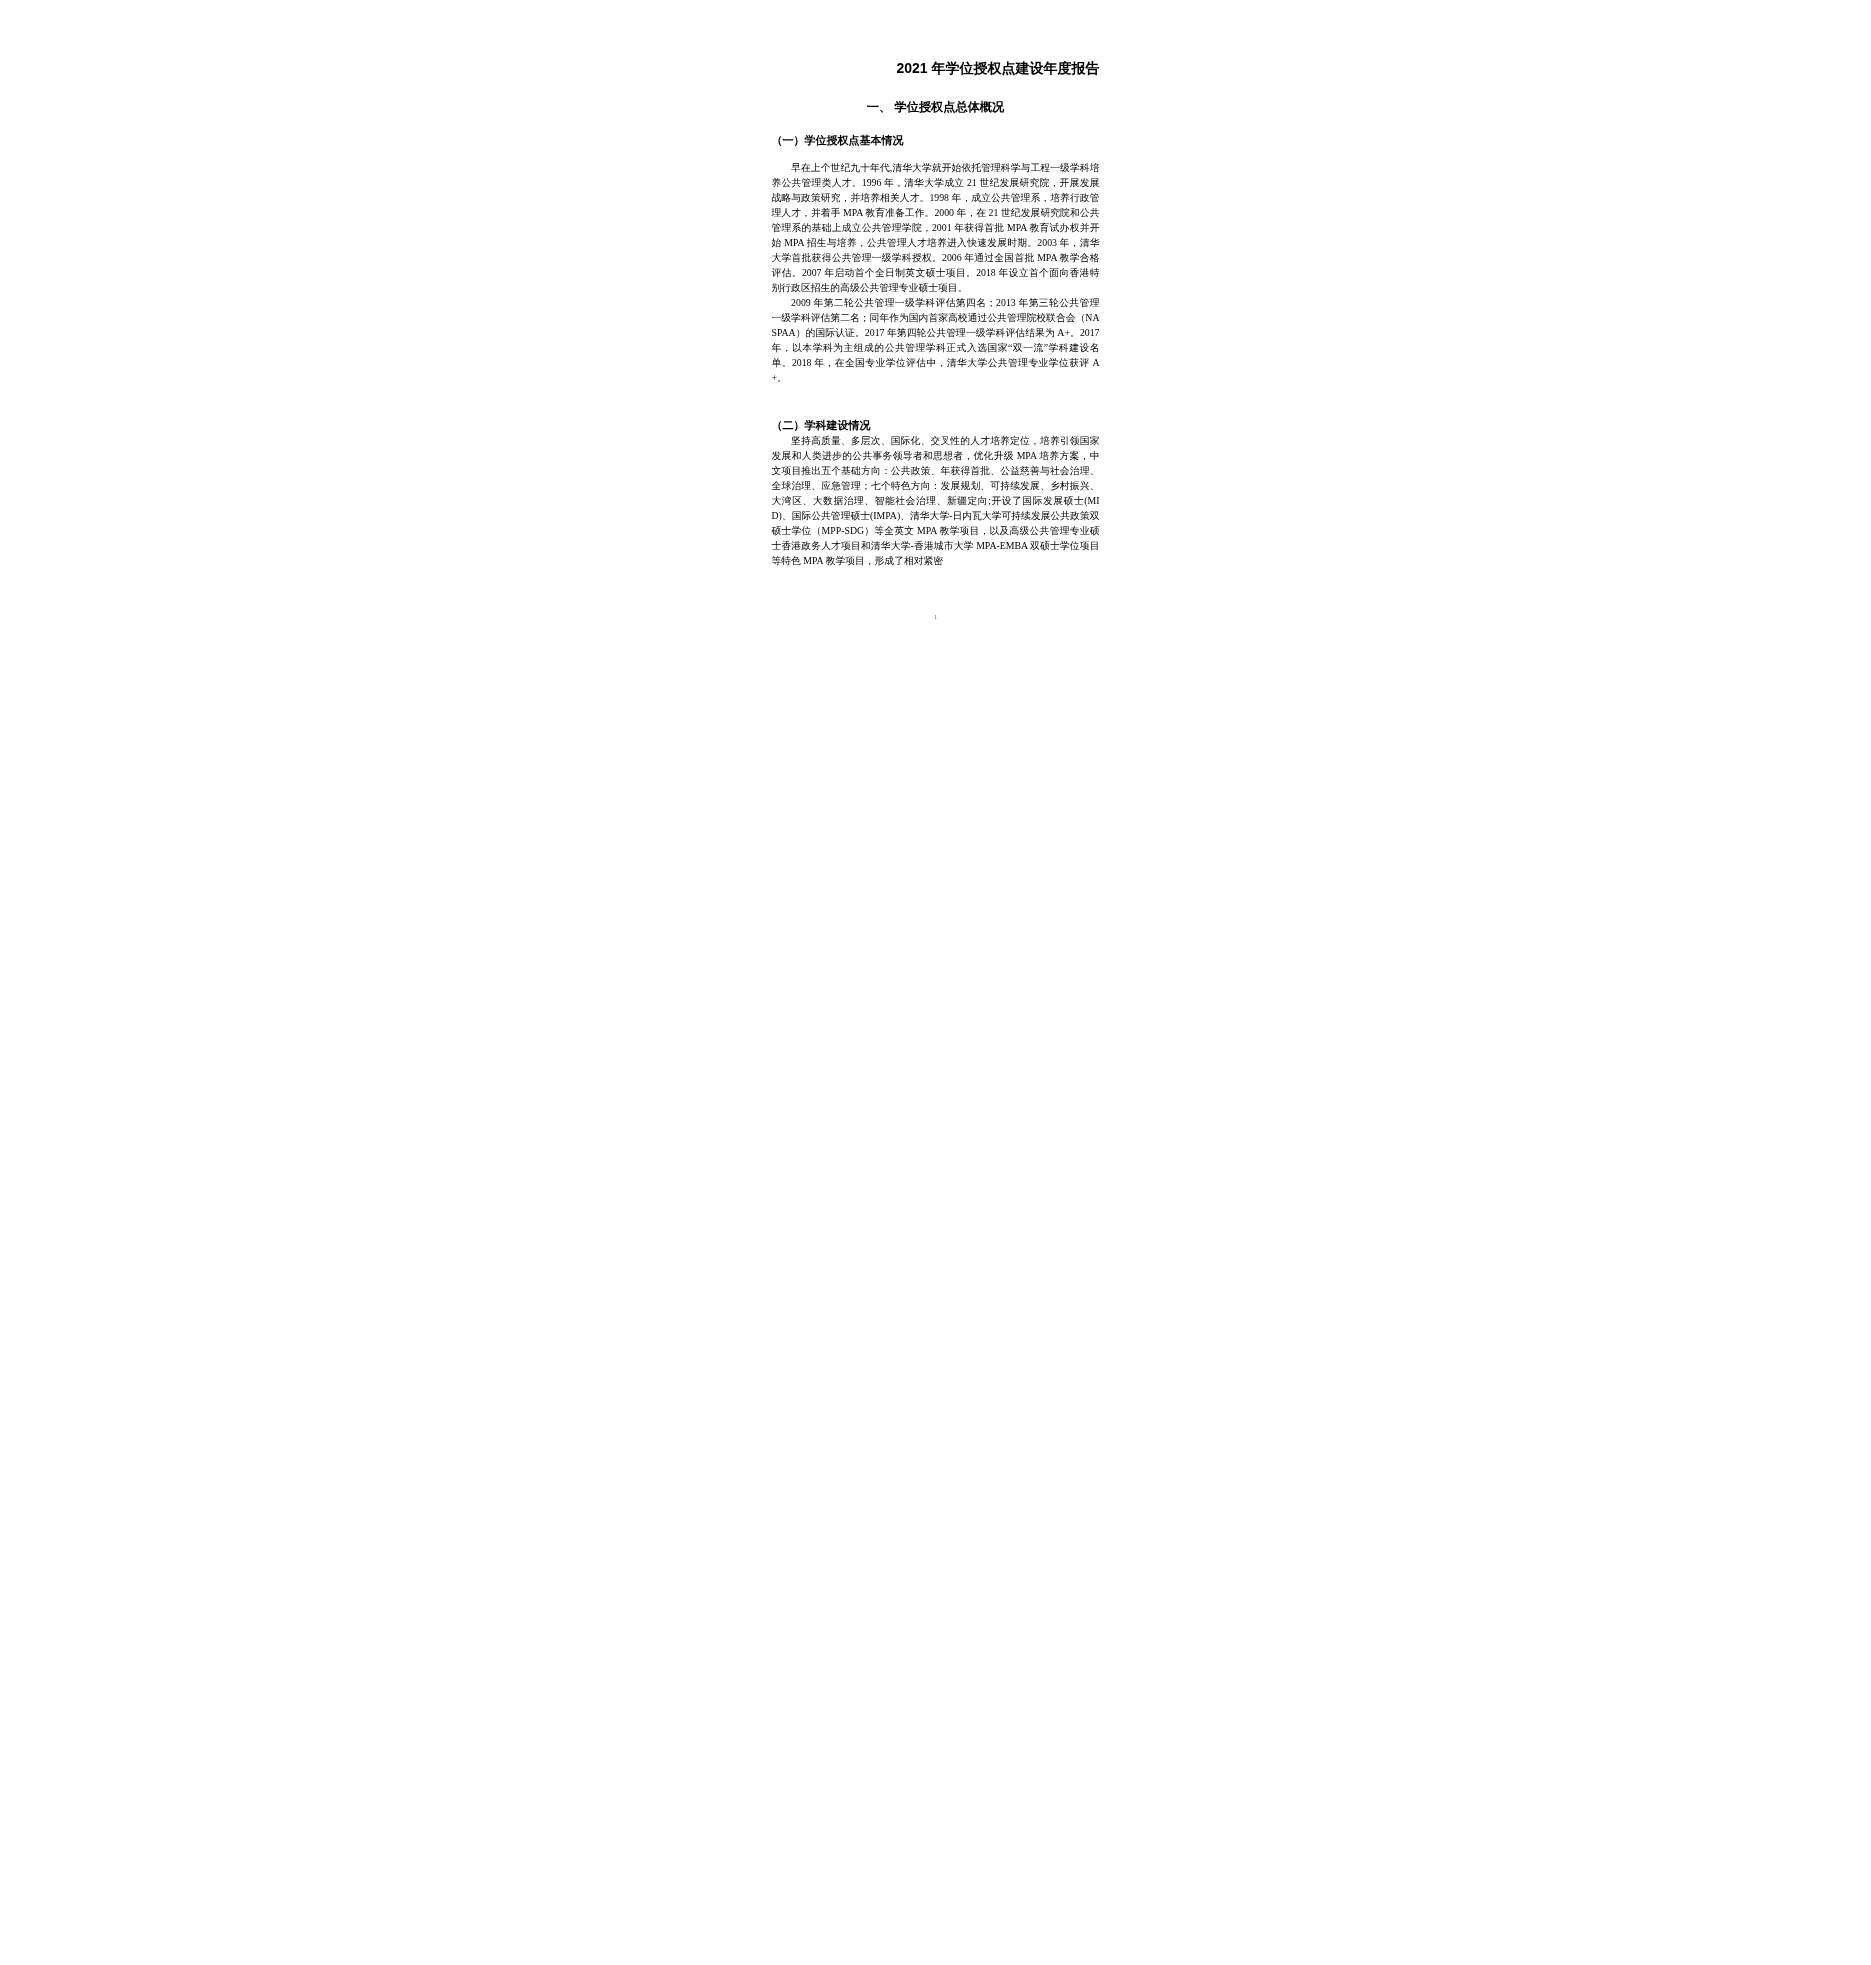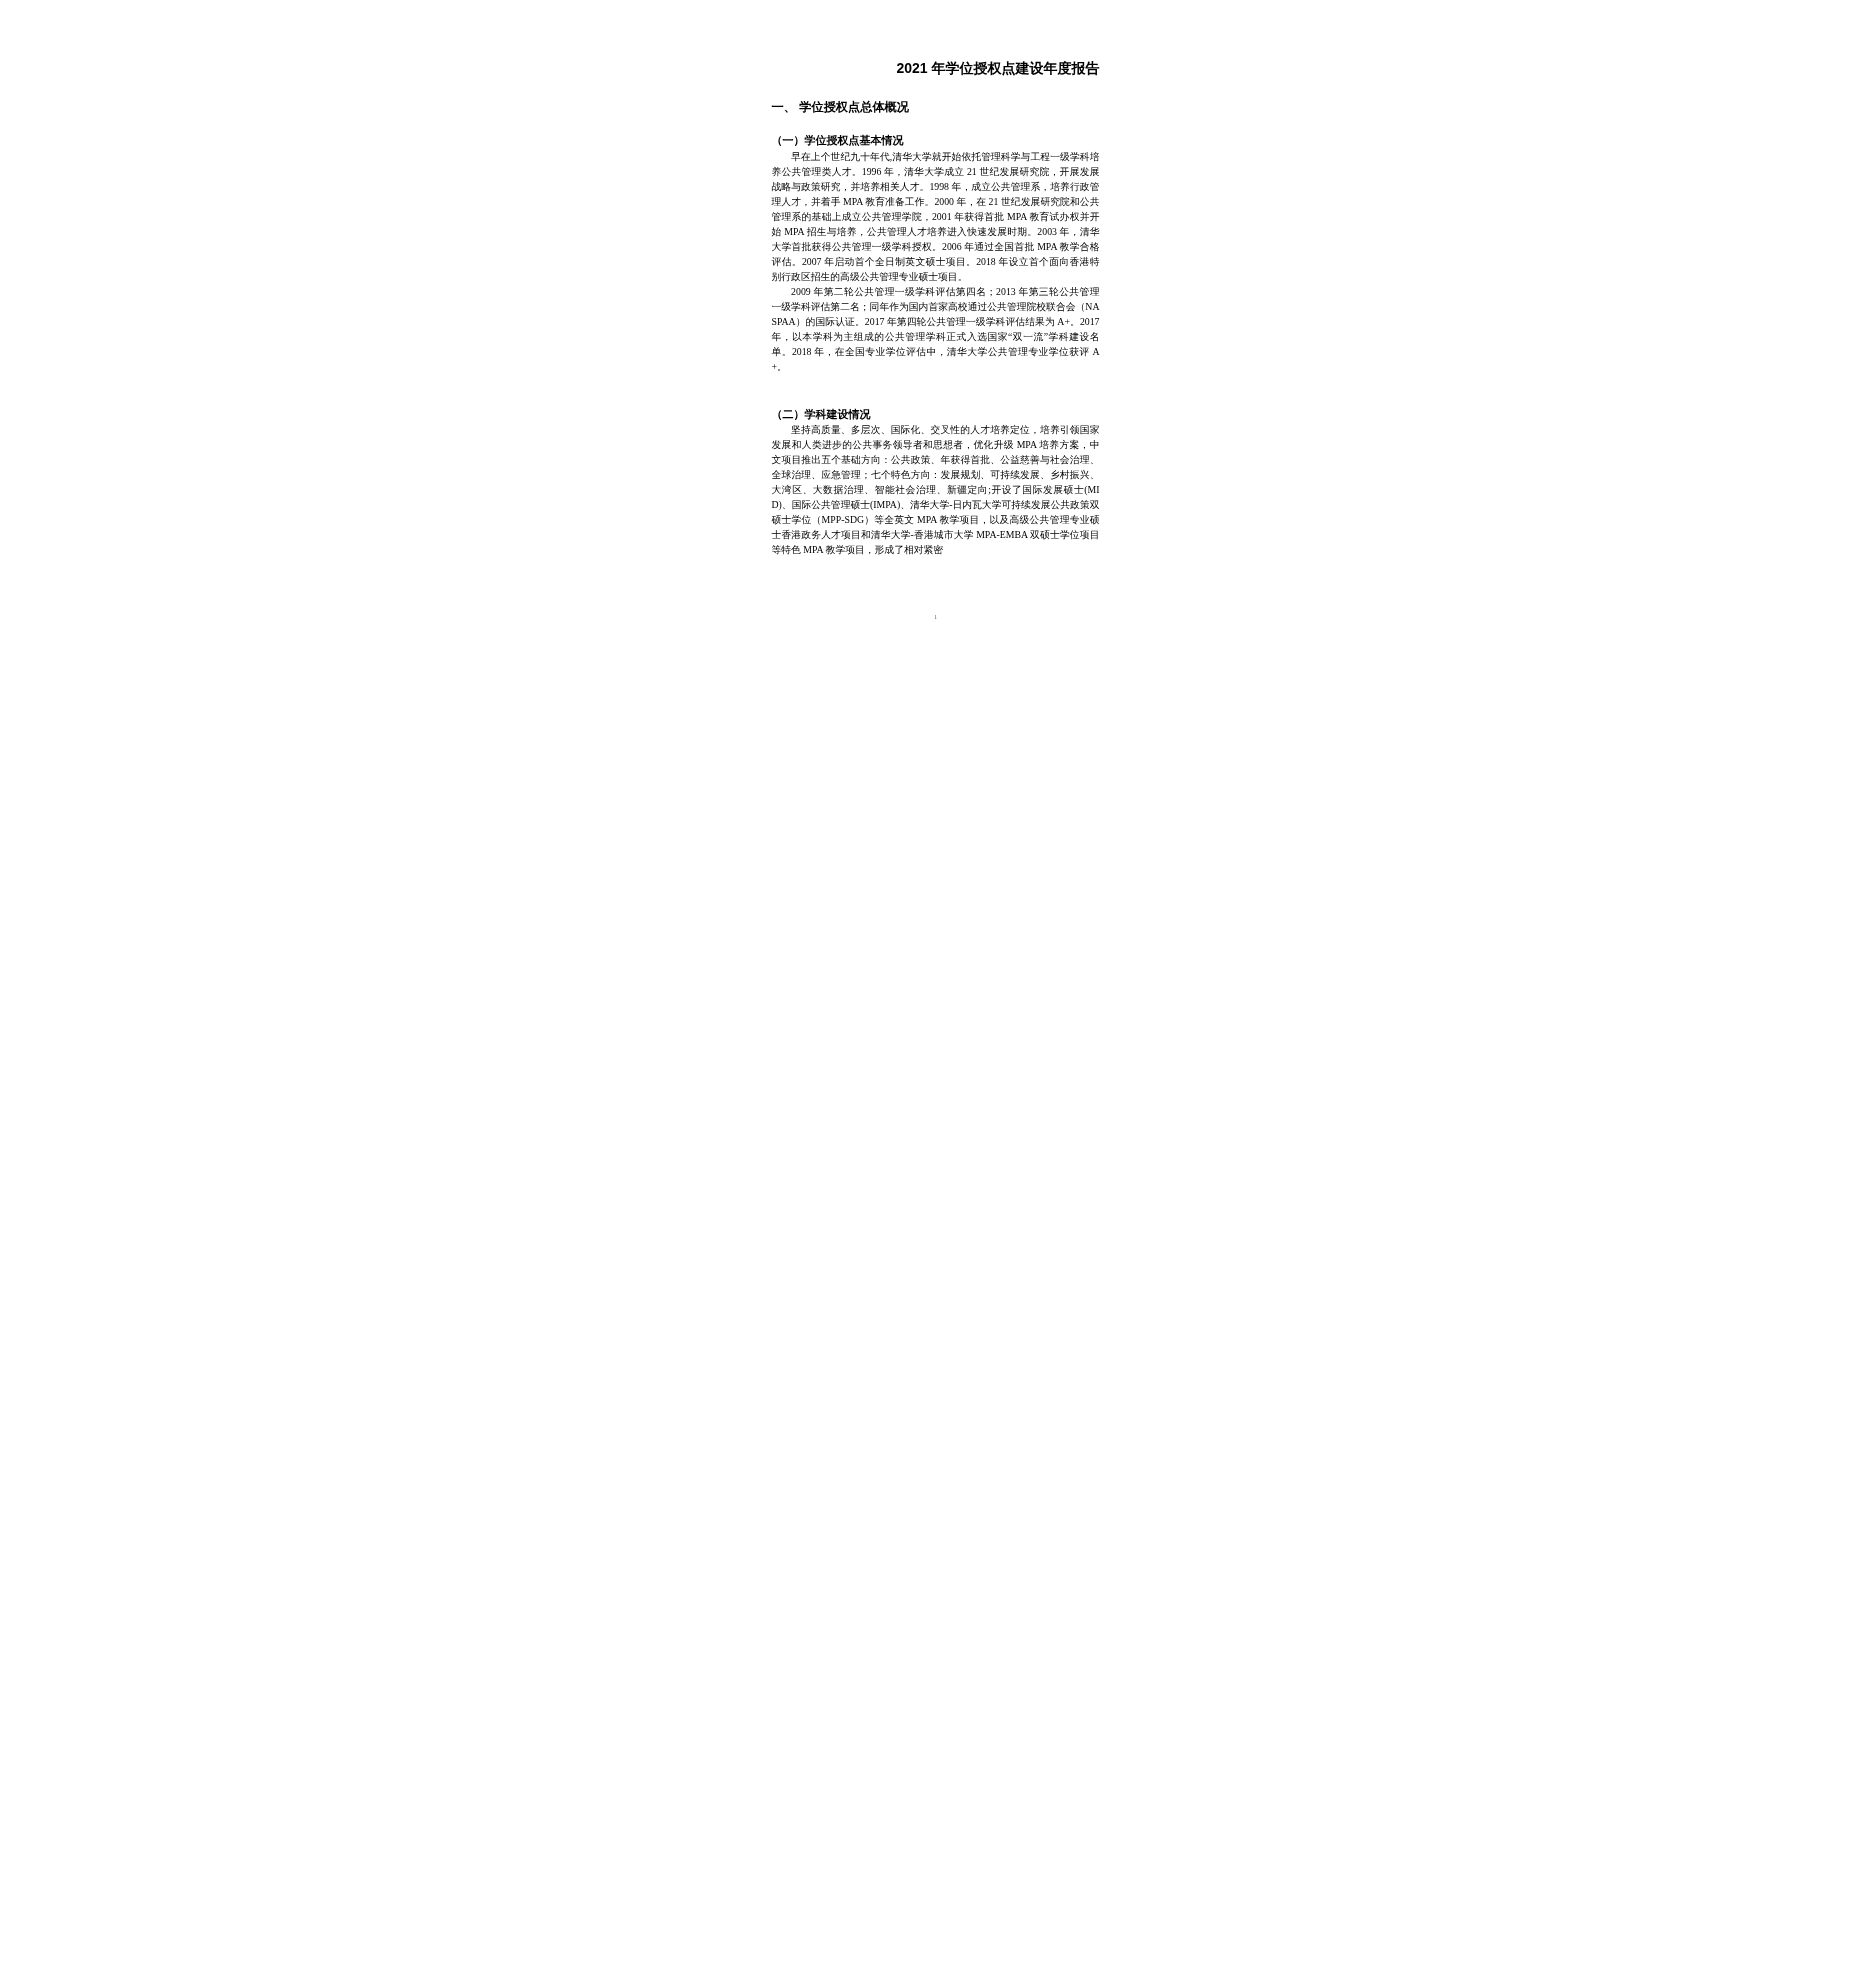--- a/index.html
+++ b/index.html
@@ -27,21 +27,21 @@
     line-height: 19.7px;
     text-align: right;
     color: #000000;
   }
   .sec-heading {
     margin: 20.4px 0 0 0;
     font-family: "Liberation Sans", "DejaVu Sans", sans-serif;
     font-weight: 700;
     font-size: 12.2px;
     line-height: 17.3px;
-    text-align: left;
+    text-align: center;
     color: #000000;
   }
   .sub-heading {
     margin: 16.5px 0 0 0;
     font-family: "Liberation Sans", "DejaVu Sans", sans-serif;
     font-weight: 700;
     font-size: 11px;
     line-height: 15.7px;
     text-align: left;
     color: #000000;
@@ -52,20 +52,21 @@
   p.body-para {
     margin: 0;
     font-size: 9.8px;
     line-height: 15px;
     text-align: justify;
     text-indent: 2em;
     color: #000000;
     word-break: break-all;
   }
   p.body-para.first-after-heading {
+    margin-top: 11px;
     font-family: Liberation Serif, serif;
   }
   p.body-para.first-after-heading2 {
     margin-top: 11.8px;
   }
   .page-number {
     position: absolute;
     left: 0;
     right: 0;
     bottom: 42px;

